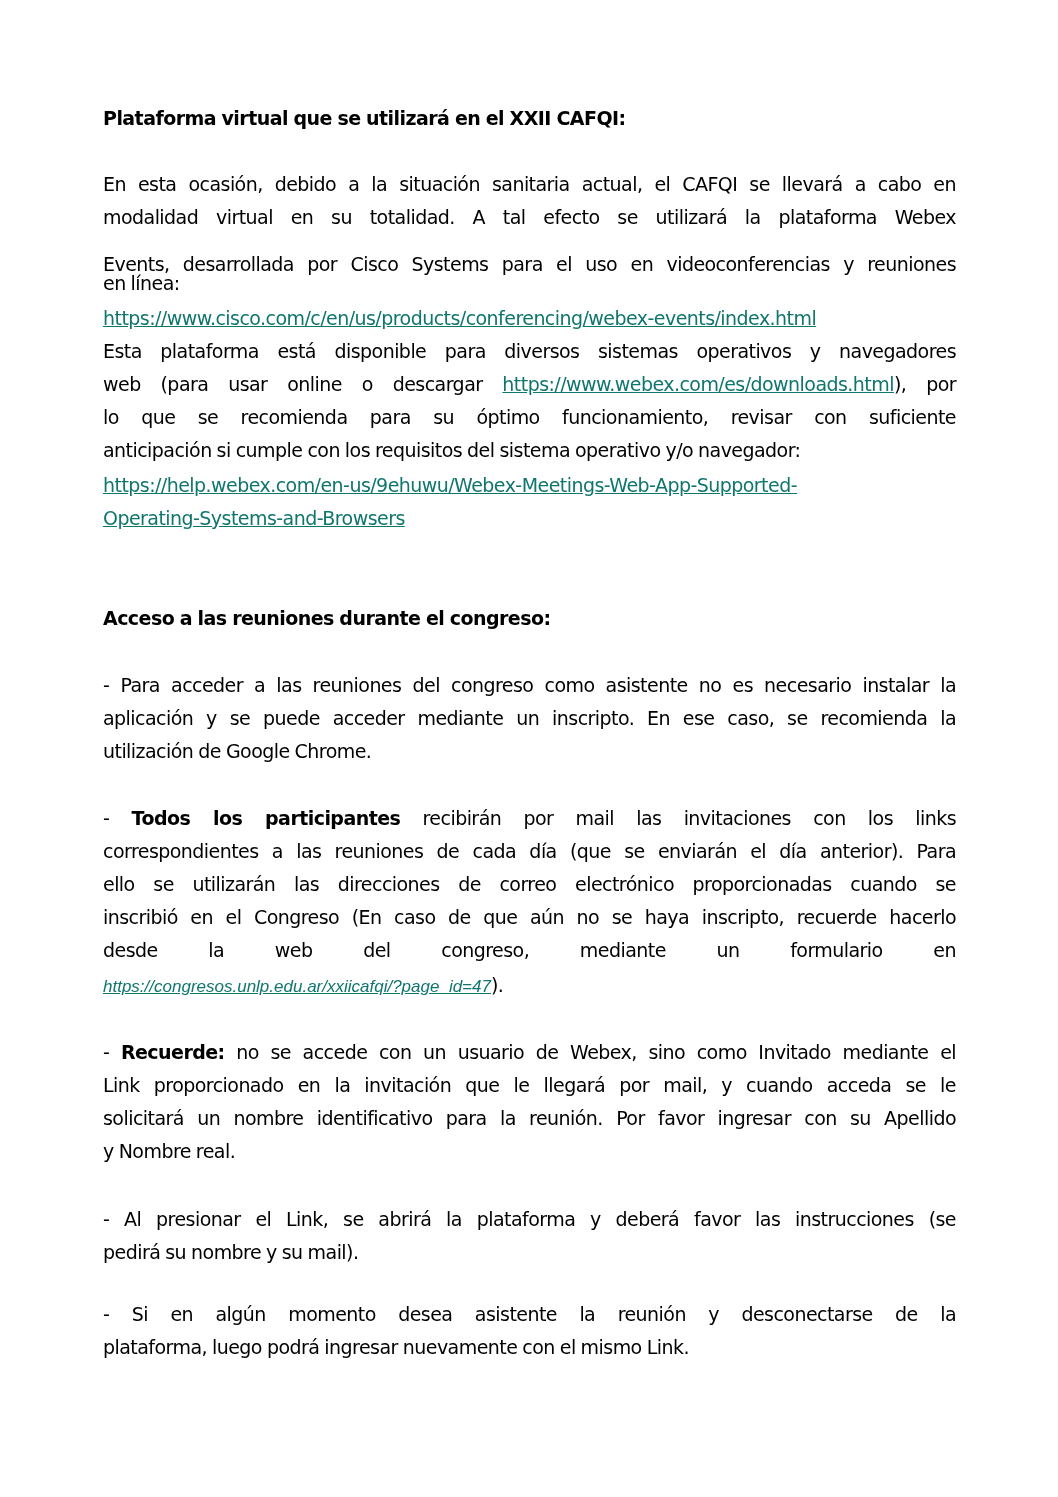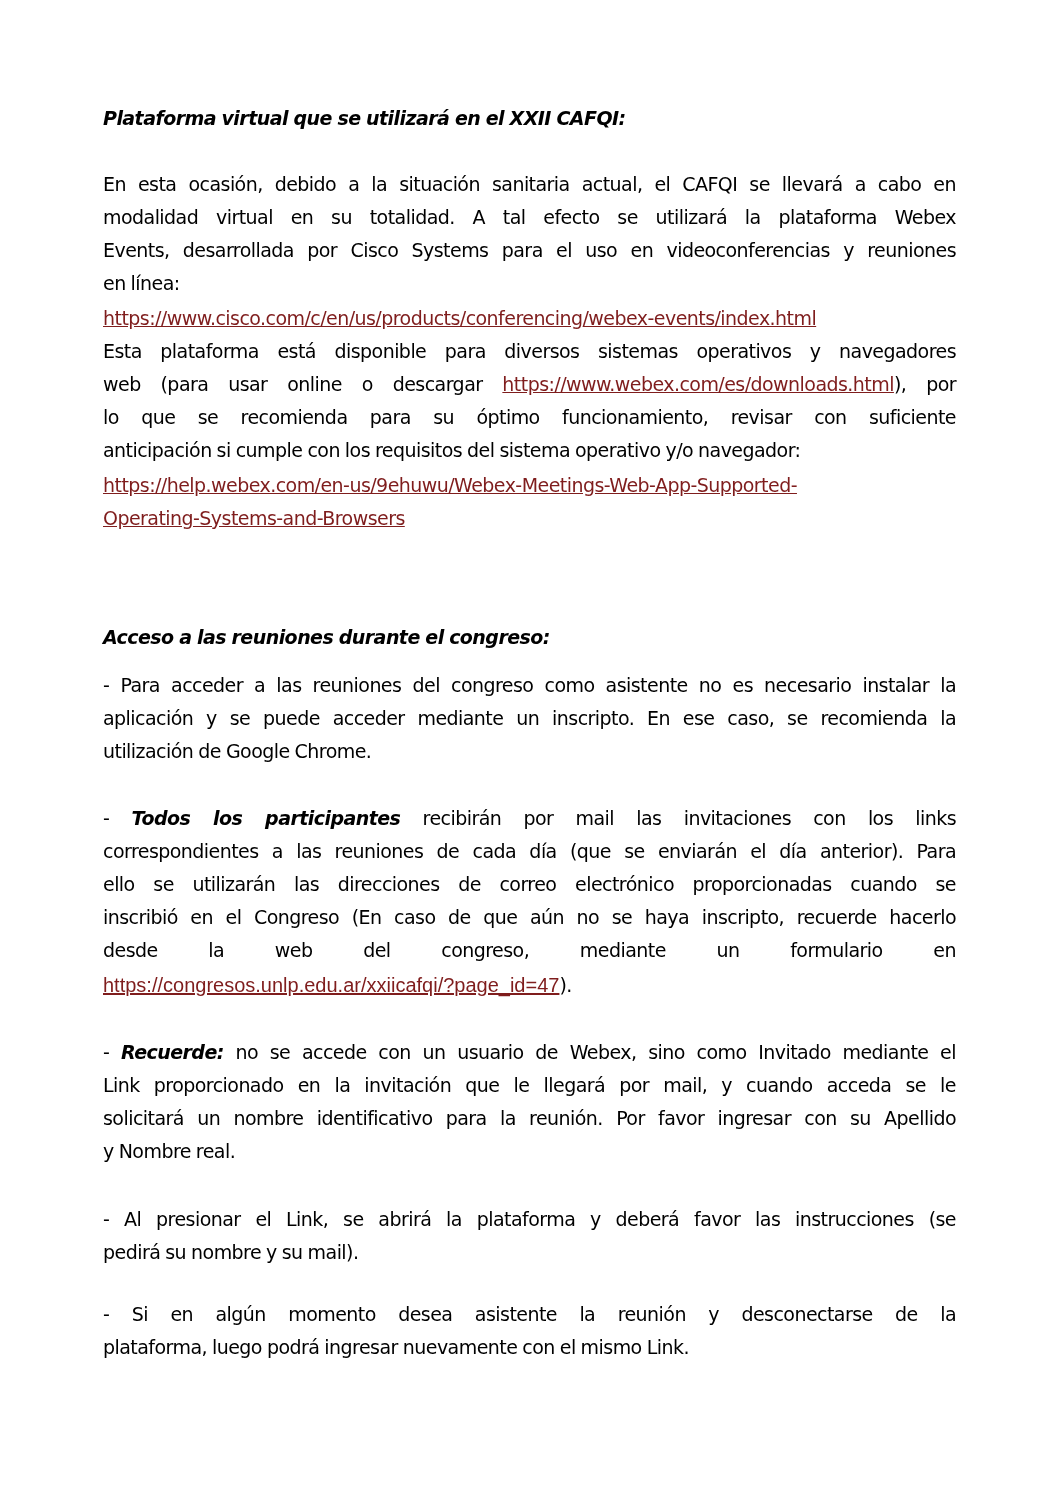--- a/index.html
+++ b/index.html
@@ -5,47 +5,47 @@
     html, body { margin: 0; padding: 0; background: #ffffff; }
     body { width: 1058px; height: 1497px; position: relative; overflow: hidden; }
     .page {
       position: absolute; left: 103px; top: 0; width: 853px;
       font-family: "DejaVu Sans", sans-serif;
       font-size: 19px; color: #000000;
       letter-spacing: -0.55px; word-spacing: -0.5px;
     }
     .line { position: absolute; left: 0; width: 853px; white-space: nowrap; line-height: 24px; }
     .justify { text-align: justify; text-align-last: justify; white-space: normal; }
-    .bold { font-weight: bold; font-style: italic; }
-    a { color: #7f1d1d; text-decoration: underline; }
-    .arial-link { font-family: "Liberation Sans", sans-serif; font-size: 20px; letter-spacing: 0; }
+    .bold { font-weight: bold; }
+    a { color: #0f766e; text-decoration: underline; }
+    .arial-link { font-family: "Liberation Sans", sans-serif; font-size: 17px; letter-spacing: 0; font-style: italic; }
   </style>
 </head>
 <body>
 
 <div class="page">
 
   <div class="line bold" style="top:106px">Plataforma virtual que se utilizará en el XXII CAFQI:</div>
 
   <div class="line justify" style="top:172px">En esta ocasión, debido a la situación sanitaria actual, el CAFQI se llevará a cabo en</div>
   <div class="line justify" style="top:205px">modalidad virtual en su totalidad. A tal efecto se utilizará la plataforma Webex</div>
-  <div class="line justify" style="top:238px">Events, desarrollada por Cisco Systems para el uso en videoconferencias y reuniones</div>
+  <div class="line justify" style="top:252px">Events, desarrollada por Cisco Systems para el uso en videoconferencias y reuniones</div>
   <div class="line" style="top:271px">en línea:</div>
 
   <div class="line" style="top:306px"><a>https://www.cisco.com/c/en/us/products/conferencing/webex-events/index.html</a></div>
 
   <div class="line justify" style="top:339px">Esta plataforma está disponible para diversos sistemas operativos y navegadores</div>
   <div class="line justify" style="top:372px"><span>web (para usar online o descargar </span><a>https://www.webex.com/es/downloads.html</a><span>), por</span></div>
   <div class="line justify" style="top:405px">lo que se recomienda para su óptimo funcionamiento, revisar con suficiente</div>
   <div class="line" style="top:438px">anticipación si cumple con los requisitos del sistema operativo y/o navegador:</div>
 
   <div class="line" style="top:473px"><a>https://help.webex.com/en-us/9ehuwu/Webex-Meetings-Web-App-Supported-</a></div>
   <div class="line" style="top:506px"><a>Operating-Systems-and-Browsers</a></div>
 
-  <div class="line bold" style="top:625px">Acceso a las reuniones durante el congreso:</div>
+  <div class="line bold" style="top:606px">Acceso a las reuniones durante el congreso:</div>
 
   <div class="line justify" style="top:673px">- Para acceder a las reuniones del congreso como asistente no es necesario instalar la</div>
   <div class="line justify" style="top:706px">aplicación y se puede acceder mediante un inscripto. En ese caso, se recomienda la</div>
   <div class="line" style="top:739px">utilización de Google Chrome.</div>
 
   <div class="line justify" style="top:806px"><span>- </span><span class="bold">Todos los participantes</span><span> recibirán por mail las invitaciones con los links</span></div>
   <div class="line justify" style="top:839px">correspondientes a las reuniones de cada día (que se enviarán el día anterior). Para</div>
   <div class="line justify" style="top:872px">ello se utilizarán las direcciones de correo electrónico proporcionadas cuando se</div>
   <div class="line justify" style="top:905px">inscribió en el Congreso (En caso de que aún no se haya inscripto, recuerde hacerlo</div>
   <div class="line justify" style="top:938px">desde la web del congreso, mediante un formulario en</div>

